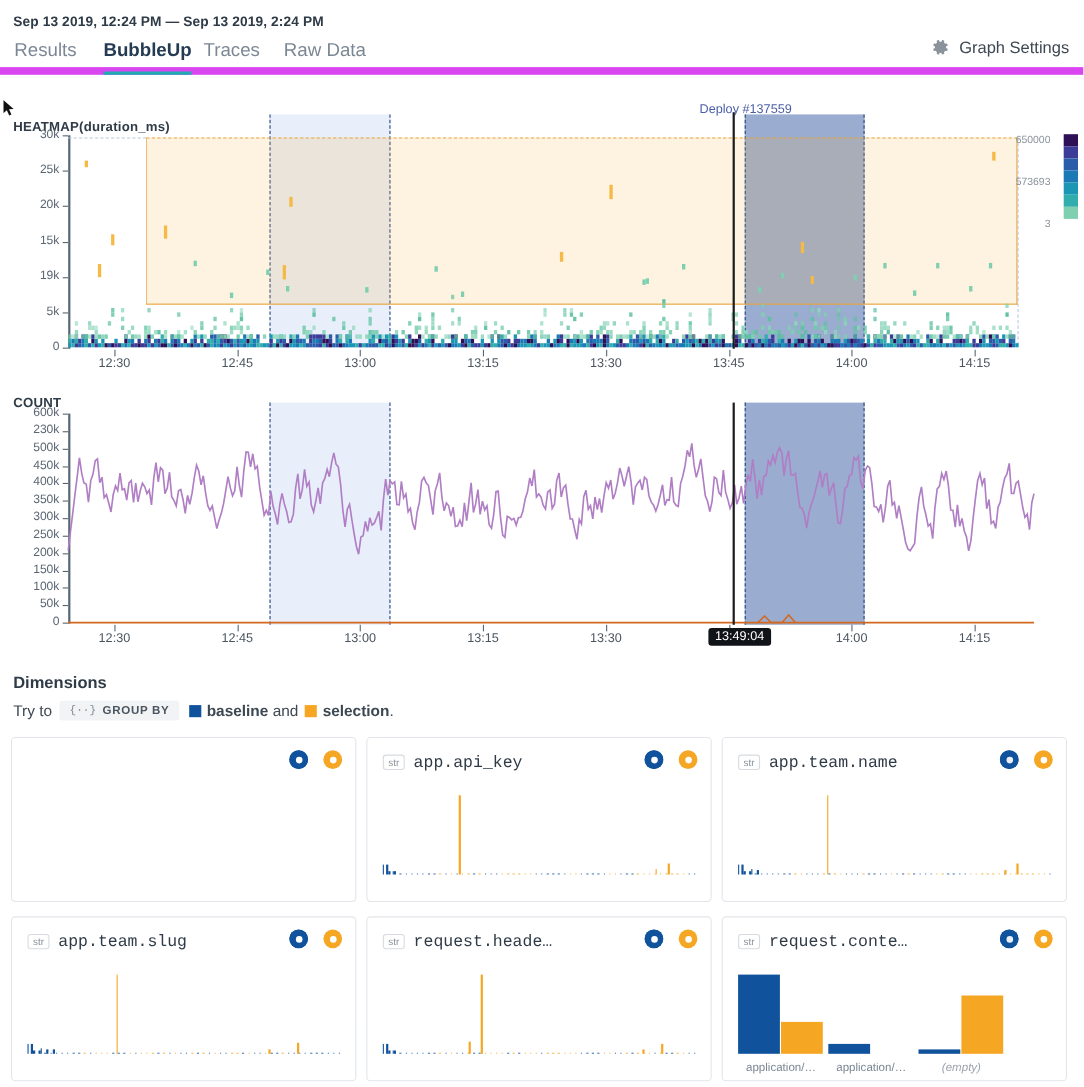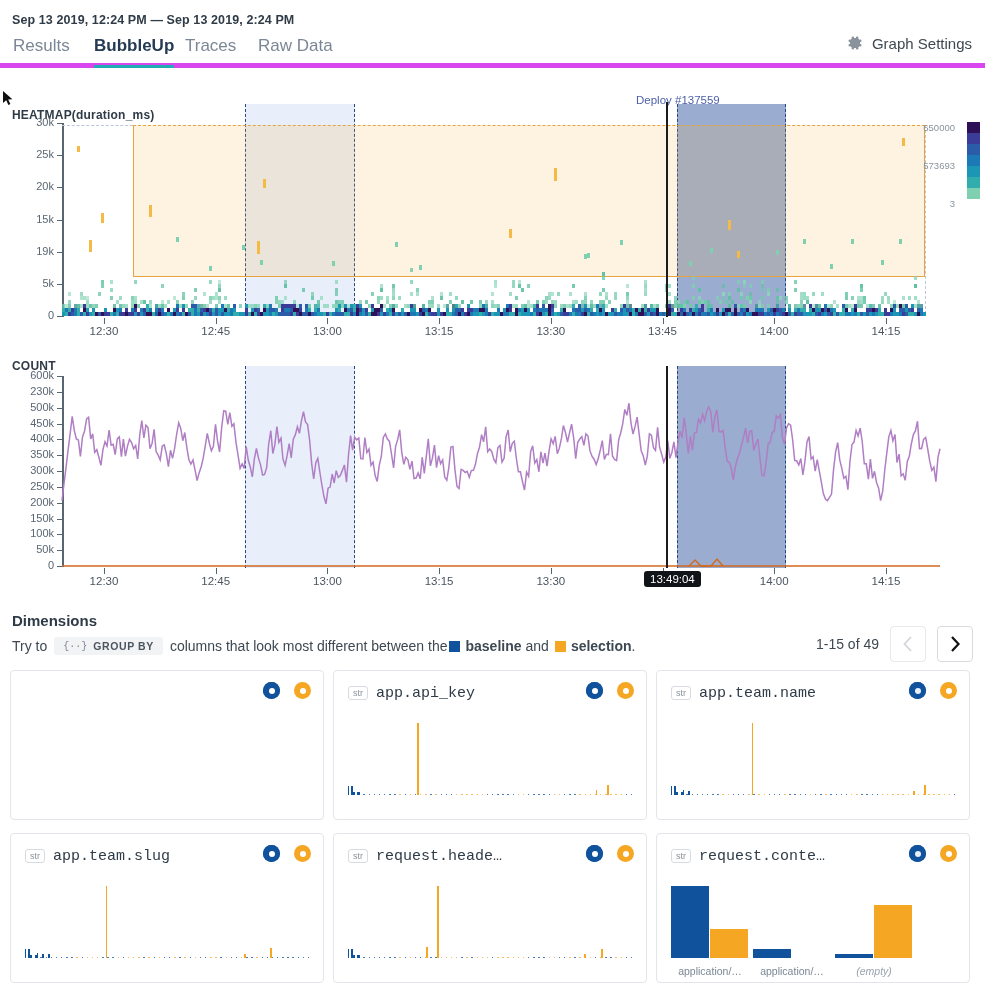--- a/index.html
+++ b/index.html
@@ -14,21 +14,21 @@
   .page { position: relative; width: 985px; height: 988px; }
 
   
   .timerange {
     position: absolute; left: 12px; top: 13px;
     font-size: 12.5px; font-weight: bold; color: #2f3b47;
     letter-spacing: .1px;
   }
   .tabbar {
     position: absolute; left: 0; top: 32px; width: 985px; height: 36px;
-    border-bottom: 5px solid #d946ef;
+    border-bottom: 7px solid #d946ef;
   }
   .tab {
     position: absolute; top: 4px;
     font-size: 17px; color: #7b8794; cursor: pointer;
     padding-bottom: 9px;
   }
   .tab.active { color: #243b53; font-weight: bold; border-bottom: 3px solid #22aab5; }
   .tab-results { left: 13px; }
   .tab-bubbleup { left: 94px; }
   .tab-traces  { left: 185px; }
@@ -1293,42 +1293,28 @@
     </div>
   <div class="time-tooltip">13:49:04</div>
 
   <div class="dim-title">Dimensions</div>
   <div class="dim-sub">
     <span>Try to</span>
     <span class="groupby-btn">
       <span class="groupby-icon">{··}</span>
       <span class="groupby-text">GROUP BY</span>
     </span>
-    <span>columns that look most different between the</span>
     <span class="swatch-inline" id="sw-baseline" style="background: rgb(16, 82, 156);"></span>
     <span class="bold">baseline</span>
     <span style="margin:0 4px">and</span>
     <span class="swatch-inline" id="sw-selection" style="background: rgb(245, 166, 35);"></span>
     <span class="bold">selection</span>
     <span>.</span>
   </div>
 
-  <div class="pager">
-    <span class="pager-count">1-15 of 49</span>
-    <div class="pager-btn disabled">
-      <svg width="14" height="18" viewBox="0 0 14 18">
-        <path d="M10 2 L3.5 9 L10 16" fill="none" stroke="#d2d6db" stroke-width="1.8"></path>
-      </svg>
-    </div>
-    <div class="pager-btn">
-      <svg width="14" height="18" viewBox="0 0 14 18">
-        <path d="M4 2 L10.5 9 L4 16" fill="none" stroke="#111" stroke-width="2.2"></path>
-      </svg>
-    </div>
-  </div>
 
   <div class="cards" id="cards">
       <div class="card">
         <div class="dots">
           <span class="dot dot-blue"></span>
           <span class="dot dot-orange"></span>
         </div>
       </div>
       <div class="card">
         <div class="card-head">

